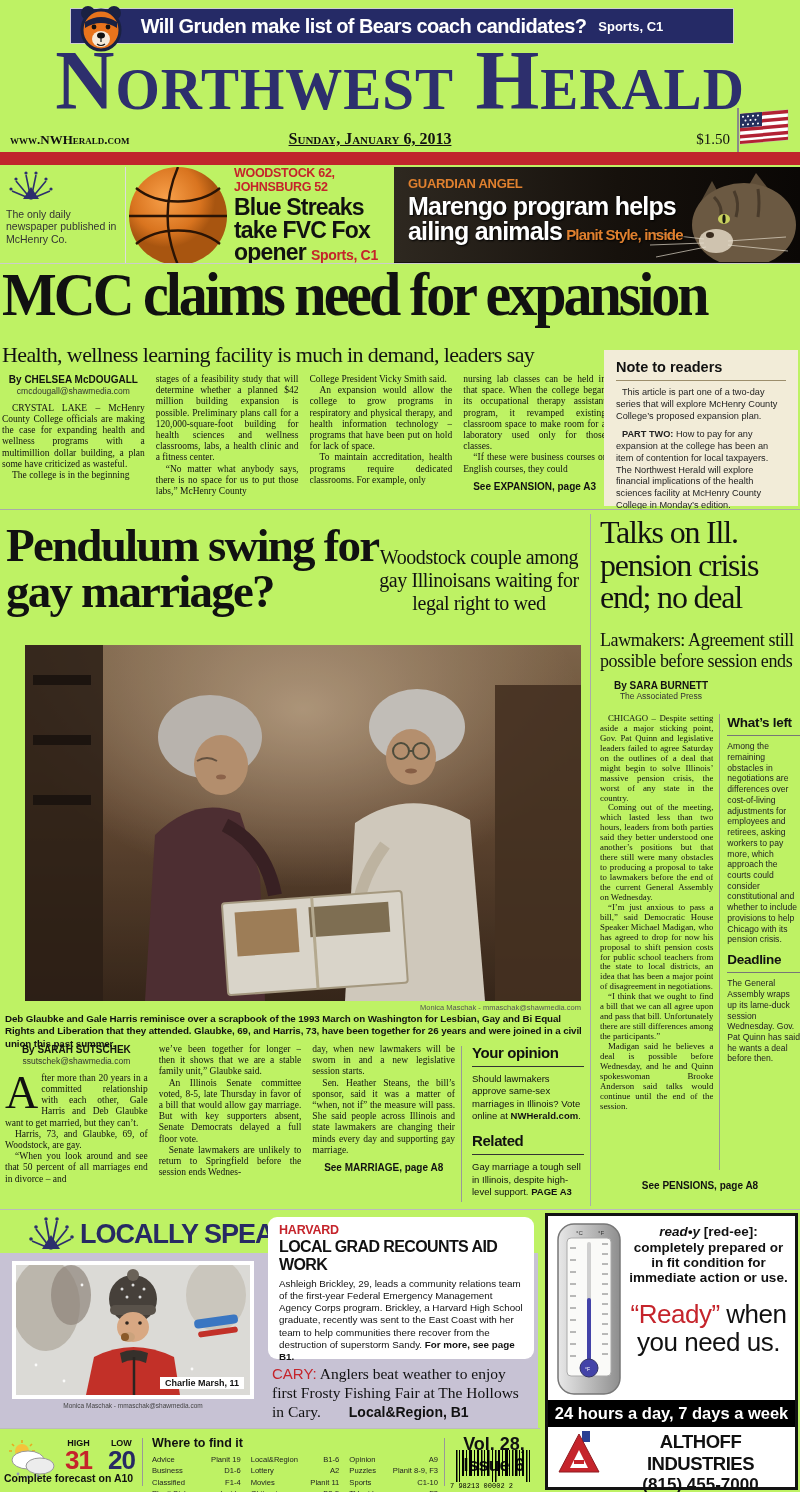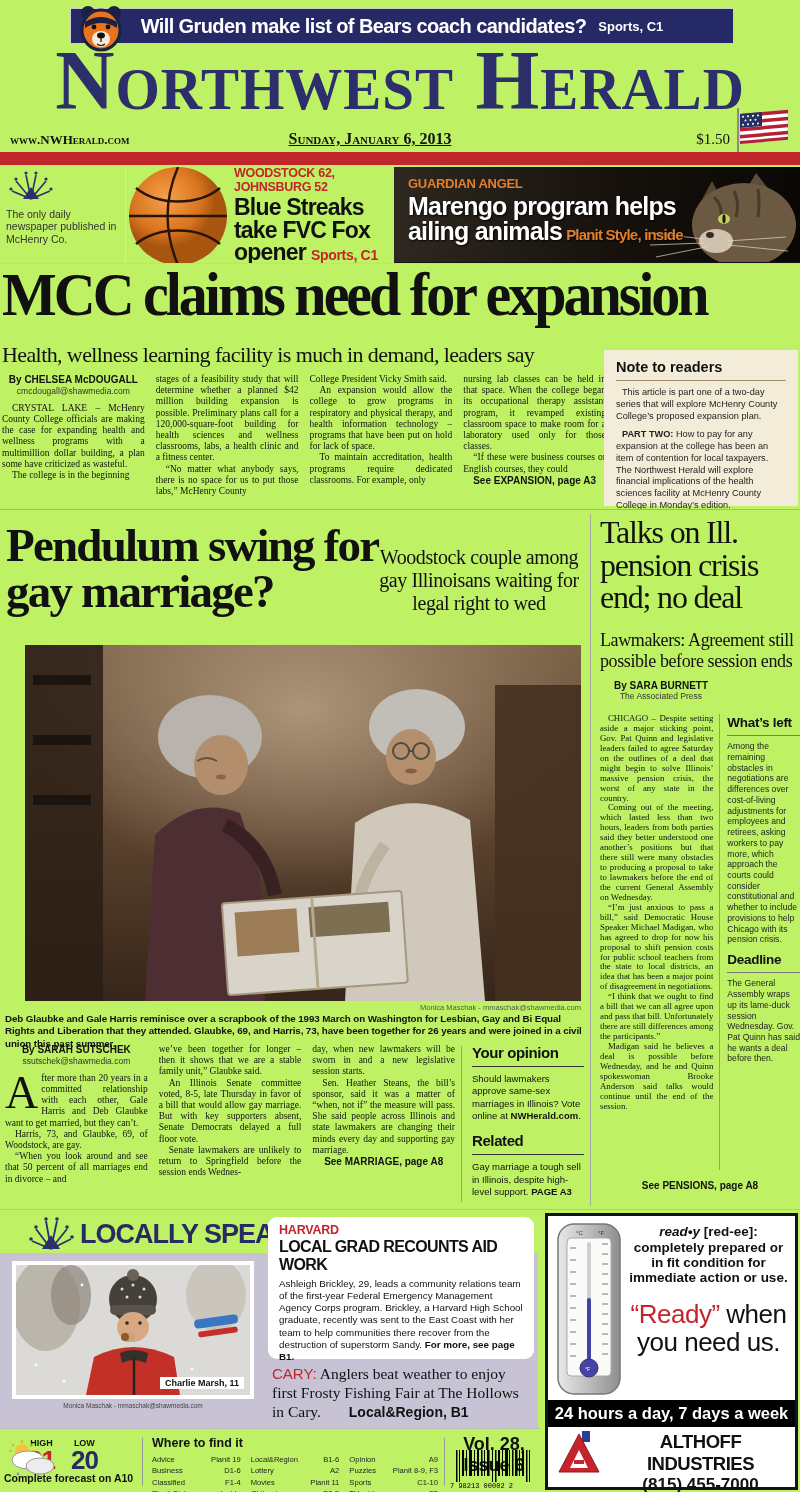--- a/index.html
+++ b/index.html
@@ -48,21 +48,21 @@
                  letter-spacing:-3px;line-height:1.0;transform:scaleY(1.06);transform-origin:top left;}
   .lead-subhead{position:absolute;top:342px;left:2px;width:604px;font-size:22px;letter-spacing:-0.6px;}
   .lead-cols{position:absolute;top:374px;left:2px;width:604px;height:132px;display:flex;gap:11px;overflow:hidden;}
   .col{flex:1;overflow:hidden;}
   .bodycopy{font-size:9.5px;line-height:1.18;text-align:justify;}
   .bodycopy p{margin:0;text-indent:10px;}
   .cont p:first-child{text-indent:0;}
   .byline{text-align:center;font-family:"Liberation Sans",sans-serif;margin-bottom:7px;}
   .byline .by{font-weight:bold;font-size:10px;display:block;}
   .byline .em{font-size:8.5px;color:#333;display:block;}
-  .jump{font-family:"Liberation Sans",sans-serif;font-weight:bold;font-size:10px;text-align:center;margin-top:0;}
+  .jump{font-family:"Liberation Sans",sans-serif;font-weight:bold;font-size:10px;text-align:center;margin-top:6px;}
 
   .note-box{position:absolute;top:350px;right:2px;width:194px;height:156px;background:#f2ecd8;
             padding:9px 12px;box-sizing:border-box;font-family:"Liberation Sans",sans-serif;}
   .note-title{font-weight:bold;font-size:14.5px;border-bottom:1px solid #9c8e6c;padding-bottom:5px;margin-bottom:6px;}
   .note-box p{margin:0 0 7px 0;font-size:9.2px;line-height:1.28;color:#222;text-indent:6px;}
   .rule-h1{position:absolute;top:509px;left:0;width:800px;border-top:1px solid #aaa;}
   .rule-h2{position:absolute;top:1209px;left:0;width:800px;border-top:1px solid #bbb;}
 
   
   .marriage-headline{position:absolute;top:522px;left:6px;width:378px;font-weight:bold;font-size:47px;
@@ -138,21 +138,21 @@
   .ad-company{margin-left:58px;text-align:center;font-family:"Liberation Sans",sans-serif;font-weight:bold;
               font-size:18.5px;letter-spacing:-0.5px;padding-top:4px;}
   .ad-phone{margin-left:58px;text-align:center;font-family:"Liberation Sans",sans-serif;font-weight:bold;font-size:17px;}
 
   
   .footer-rule{position:absolute;top:1428px;left:0;width:540px;border-top:1px solid #bbb;}
   .fdiv1{position:absolute;top:1438px;left:142px;height:48px;border-left:1px solid #999;}
   .fdiv2{position:absolute;top:1438px;left:444px;height:48px;border-left:1px solid #999;}
   .weather{position:absolute;top:1438px;left:4px;width:134px;}
   .weather .wicon{position:absolute;left:0;top:2px;}
-  .hl{margin-left:24px;display:flex;gap:16px;font-family:"Liberation Sans",sans-serif;}
+  .hl{margin-left:61px;display:flex;gap:16px;font-family:"Liberation Sans",sans-serif;}
   .hl .lab{font-weight:bold;font-size:9px;text-align:center;display:block;}
   .hl .val{font-weight:bold;font-size:26px;line-height:0.95;letter-spacing:-1px;}
   .val-high{color:#c5242b;}
   .val-low{color:#272a63;}
   .forecast{position:absolute;top:1472px;left:4px;width:180px;font-family:"Liberation Sans",sans-serif;
             font-weight:bold;font-size:10.5px;}
   .index{position:absolute;top:1436px;left:152px;width:286px;font-family:"Liberation Sans",sans-serif;}
   .idx-title{font-weight:bold;font-size:12.5px;margin-bottom:4px;}
   .idx-cols{display:flex;gap:10px;}
   .idx-col{flex:1;}

